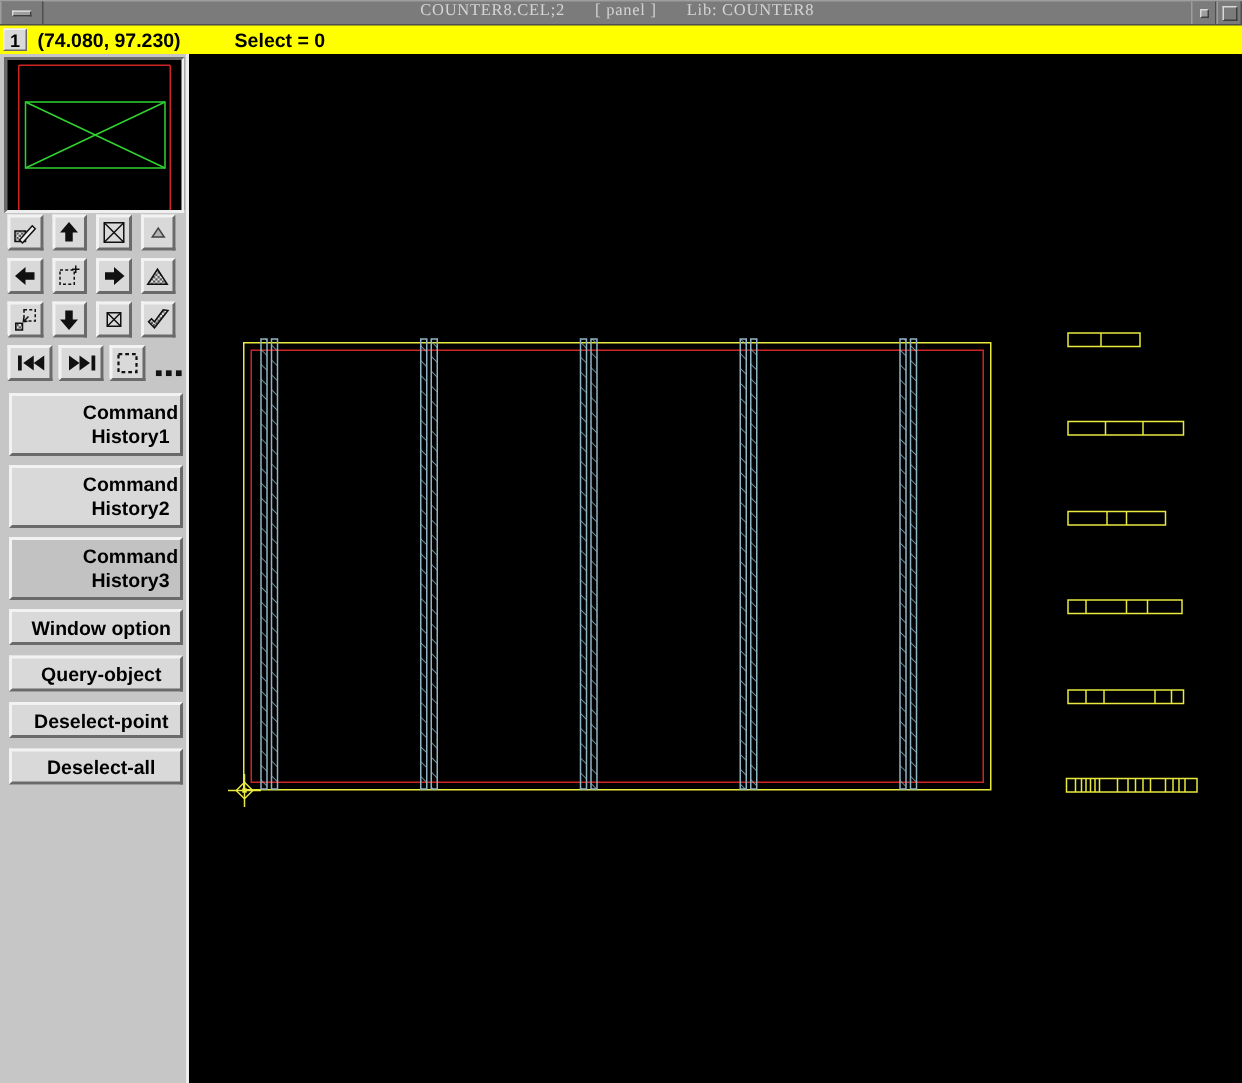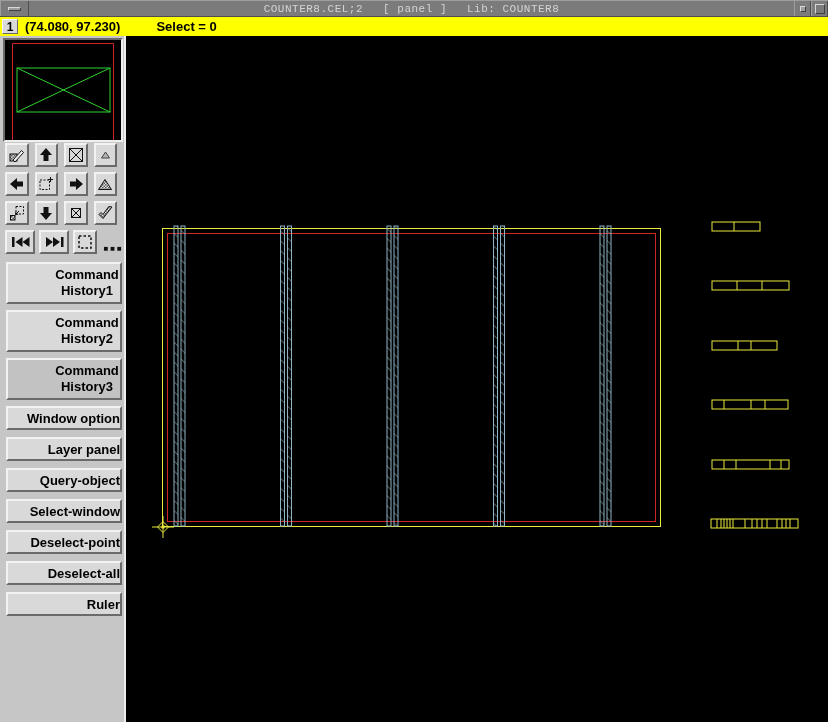--- a/index.html
+++ b/index.html
@@ -17,22 +17,22 @@
   .tb-btn.right { width:17px; }
   .tb-dash { width:13px; height:4px; background:#9e9e9e;
              border-top:1px solid #d8d8d8; border-left:1px solid #d8d8d8;
              border-bottom:1px solid #3f3f3f; border-right:1px solid #3f3f3f; }
   .tb-sq-small { width:6px; height:6px; background:#9e9e9e;
              border-top:1px solid #d8d8d8; border-left:1px solid #d8d8d8;
              border-bottom:1px solid #3f3f3f; border-right:1px solid #3f3f3f; }
   .tb-sq-large { width:10px; height:10px; background:#7b7b7b;
              border-top:1px solid #d8d8d8; border-left:1px solid #d8d8d8;
              border-bottom:1px solid #3f3f3f; border-right:1px solid #3f3f3f; }
-  .tb-title { flex:1; display:flex; align-items:center; justify-content:center;
-              color:#d4d4d4; font-family:Liberation Mono, monospace;
+  .tb-title { flex:1; display:flex; justify-content:center;
+              color:#d4d4d4; font-family:Liberation Serif, serif;
               font-size:11px; letter-spacing:0.5px; white-space:pre; }
   .tb-title span { margin:0 10px; }
 
   
   .statusbar { position:absolute; top:17px; left:0; width:828px; height:19px;
                background:#ffff00; display:flex; align-items:center;
                font-weight:bold; font-size:13px; color:#000; }
   .win-chip { width:16px; height:15px; margin-left:2px; background:#d9d9d9;
               border-top:1px solid #f5f5f5; border-left:1px solid #f5f5f5;
               border-bottom:1px solid #6a6a6a; border-right:1px solid #6a6a6a;
@@ -68,21 +68,21 @@
   .tool-btn svg, .tool-dots svg { display:block; }
 
   
   .btn-stack { position:absolute; top:226px; left:6px; width:116px; }
   .cmd-btn { width:116px; background:#d9d9d9; color:#000; font-weight:bold;
              font-size:13px; cursor:pointer;
              border-top:2px solid #f2f2f2; border-left:2px solid #f2f2f2;
              border-bottom:2px solid #6a6a6a; border-right:2px solid #6a6a6a;
              display:flex; flex-direction:column; justify-content:center; }
   .cmd-btn.two { height:42px; margin-bottom:6px; text-align:center; line-height:16px;padding-left:46px; }
-  .cmd-btn.one { height:24px; margin-bottom:7px; padding-left:7px; text-align:right; }
+  .cmd-btn.one { height:24px; margin-bottom:7px; padding-left:7px; text-align:center; }
   .cmd-btn.active { background:#c2c2c2; }
 
   .canvas svg { position:absolute; top:0; left:0; }
 </style>
 </head>
 <body>
 
 <svg width="0" height="0" style="position:absolute">
   <defs>
     <pattern id="icondither" width="3" height="3" patternUnits="userSpaceOnUse">
@@ -239,36 +239,27 @@
             <div>History2</div>
           </div>
           <div class="cmd-btn two active">
             <div>Command</div>
             <div>History3</div>
           </div>
           <div class="cmd-btn one">
             <div>Window option</div>
           </div>
           <div class="cmd-btn one">
-            <div>Layer panel</div>
-          </div>
-          <div class="cmd-btn one">
             <div>Query-object</div>
-          </div>
-          <div class="cmd-btn one">
-            <div>Select-window</div>
           </div>
           <div class="cmd-btn one">
             <div>Deselect-point</div>
           </div>
           <div class="cmd-btn one">
             <div>Deselect-all</div>
-          </div>
-          <div class="cmd-btn one">
-            <div>Ruler</div>
           </div>
         </div>
     </div>
     <div class="canvas">
         <svg width="702" height="686" viewBox="0 0 702 686">
           <defs>
             <pattern id="hatchCyan" width="7" height="7" patternUnits="userSpaceOnUse" patternTransform="rotate(45)">
               <line x1="0" y1="0" x2="7" y2="0" stroke="#8fb4c4" stroke-width="1"></line>
             </pattern>
           </defs>

